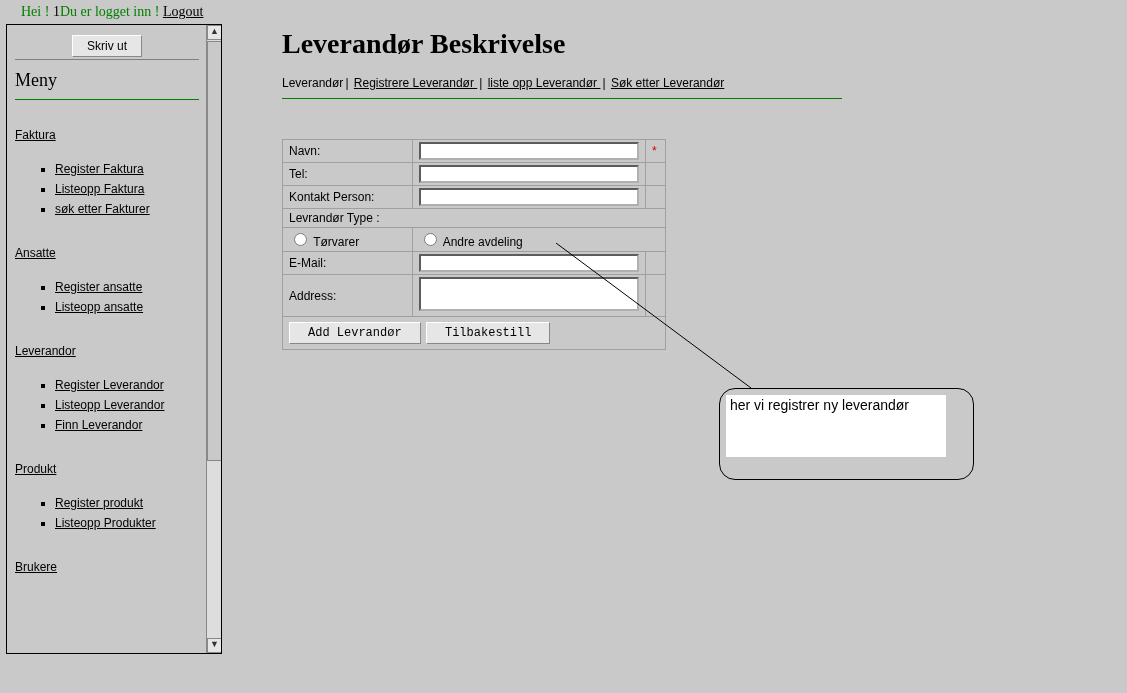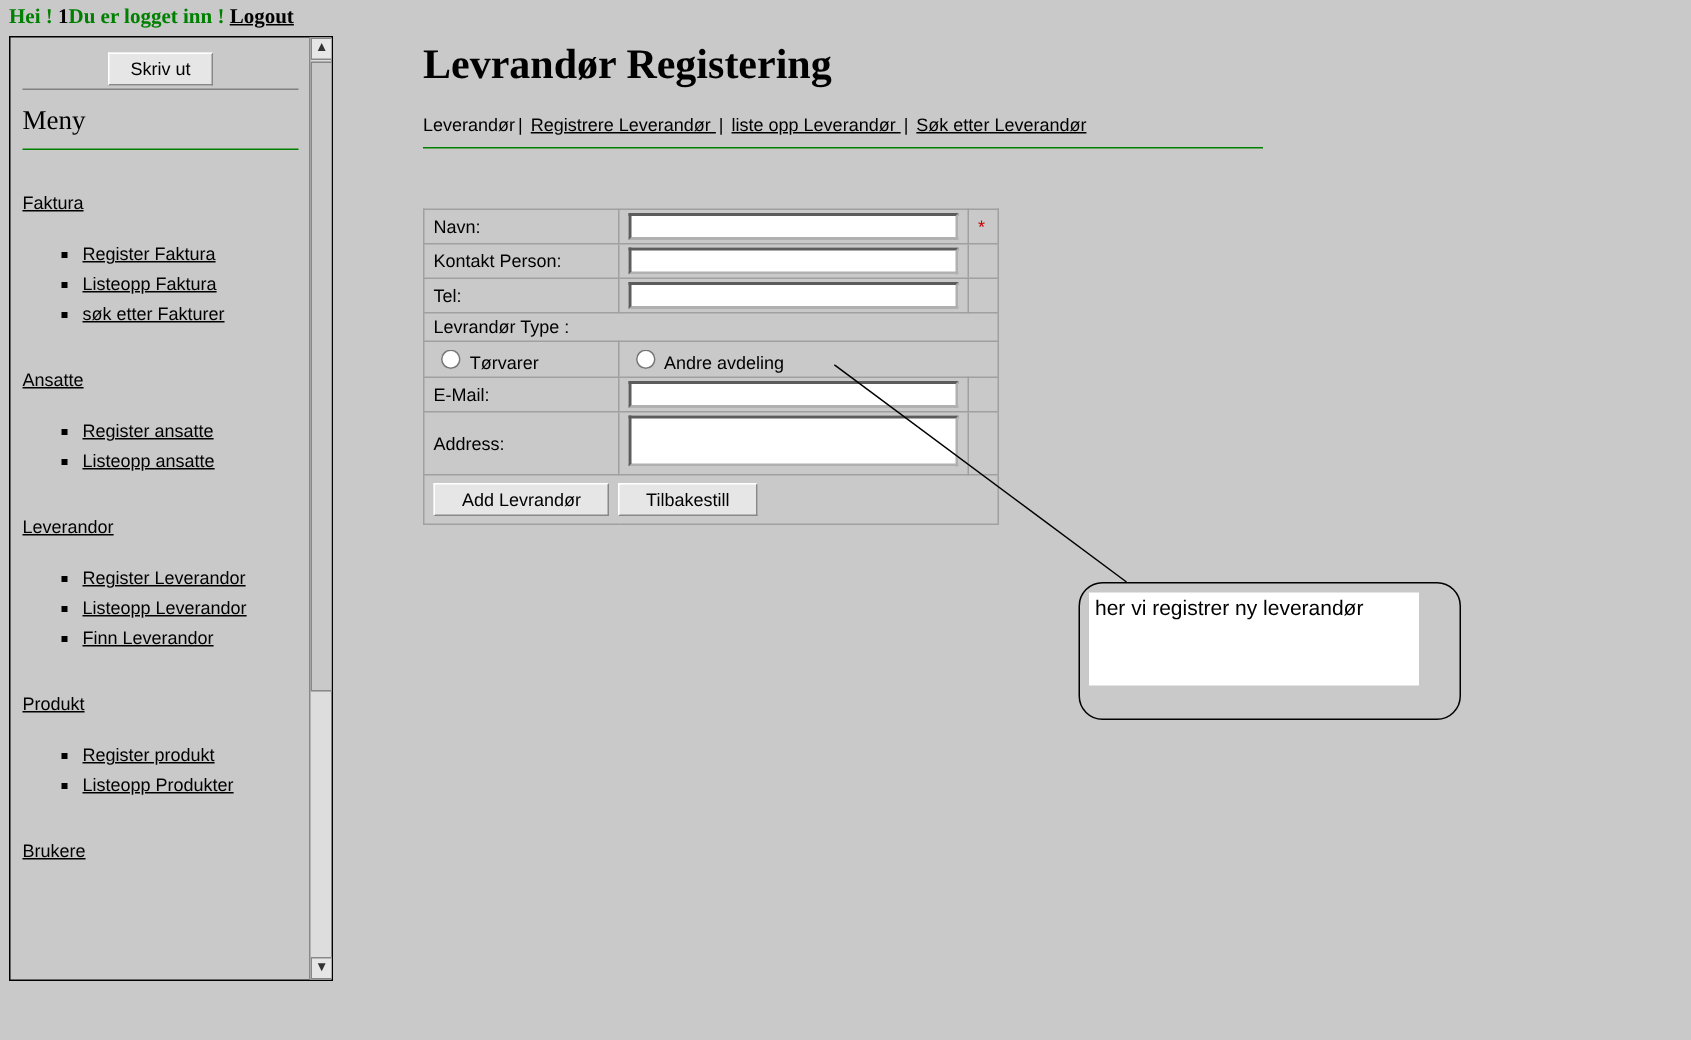--- a/index.html
+++ b/index.html
@@ -9,23 +9,22 @@
     background: #c9c9c9;
     font-family: "Times New Roman", Times, serif;
     font-size: 14px;
     color: #000;
     width: 1127px;
     height: 693px;
     overflow: hidden;
   }
   a { color: #000; text-decoration: underline; cursor: pointer; }
   .topbar {
-    padding: 4px 6px;
+    padding: 4px 21px;
     font-size: 14px;
-    font-weight: bold;
   }
   .topbar .hei { color: #008000; }
   .topbar .one { color: #000; }
   .topbar .logged { color: #008000; }
   .layout {
     display: flex;
     align-items: flex-start;
     padding: 0 6px;
     gap: 60px;
   }
@@ -158,21 +157,21 @@
     height: 34px;
     border: 2px inset #b0b0b0;
     resize: none;
     font-family: Verdana, Arial, sans-serif;
     font-size: 12px;
   }
   .radio-row td { border: 1px solid #a0a0a0; }
   .form-btn {
     height: 22px;
     padding: 0 18px;
-    font-family: Liberation Sans, sans-serif;
+    font-family: Liberation Mono, monospace;
     font-size: 12px;
     background: #e6e6e6;
     border: 1px solid #888;
     border-top-color: #fff;
     border-left-color: #fff;
     cursor: pointer;
     margin: 2px 2px 2px 0;
   }
   .callout-wrap {
     position: absolute;
@@ -251,43 +250,43 @@
       <a class="section-head">Brukere</a>
     </div>
     <div class="scrollbar">
       <div class="scroll-btn">▲</div>
       <div class="scroll-thumb"></div>
       <div class="scroll-btn" style="position:absolute;bottom:0;">▼</div>
     </div>
   </div>
 
   <div class="main">
-    <h1>Levrandør Registering</h1>
+    <h1>Leverandør Beskrivelse</h1>
     <div class="crumbs">
       <span>Leverandør</span><span class="sep">|</span>
       <a>Registrere Leverandør </a><span class="sep">|</span>
       <a>liste opp Leverandør </a><span class="sep">|</span>
       <a>Søk etter Leverandør</a>
     </div>
     <hr class="green-hr" style="width:560px;margin-left:0;">
 
     <table class="form-table">
       <tbody>
           <tr>
         <td class="lbl">Navn:</td>
         <td class="val"><input type="text" style=""></td>
         <td class="req">*</td>
       </tr>
       <tr>
-        <td class="lbl">Kontakt Person:</td>
+        <td class="lbl">Tel:</td>
         <td class="val"><input type="text" style=""></td>
         <td class="req"></td>
       </tr>
       <tr>
-        <td class="lbl">Tel:</td>
+        <td class="lbl">Kontakt Person:</td>
         <td class="val"><input type="text" style=""></td>
         <td class="req"></td>
       </tr>
       <tr>
         <td class="lbl" colspan="3">Levrandør Type :</td>
       </tr>
       <tr class="radio-row">
         <td class="lbl"><label><input type="radio" name="t" style=""> <span>Tørvarer</span></label></td>
         <td class="val" colspan="2"><label><input type="radio" name="t" style=""> <span>Andre avdeling</span></label></td>
       </tr>

